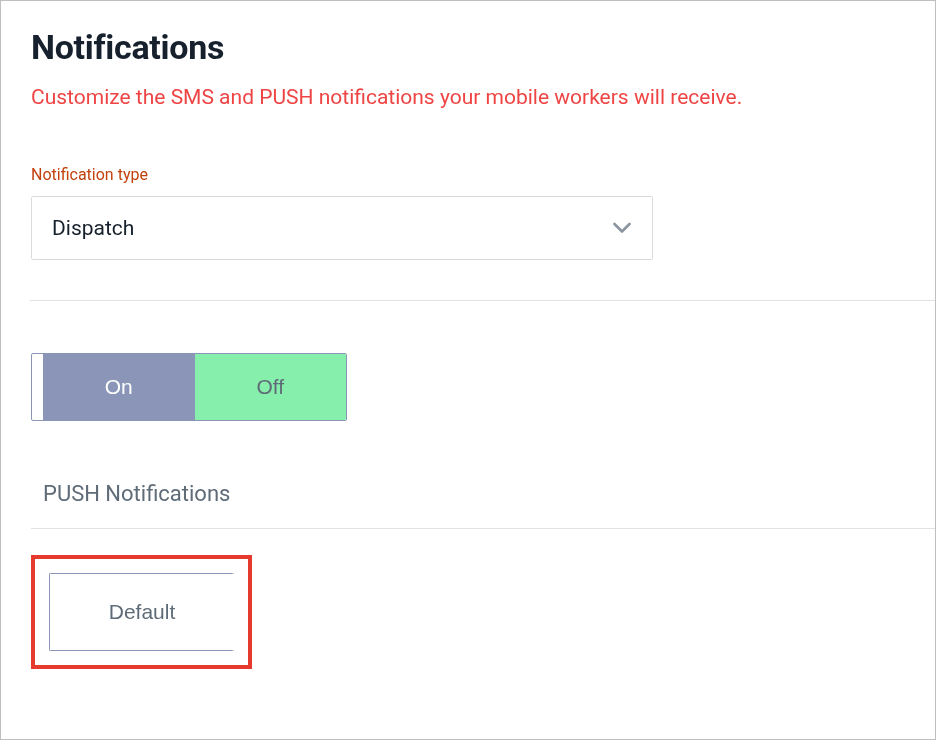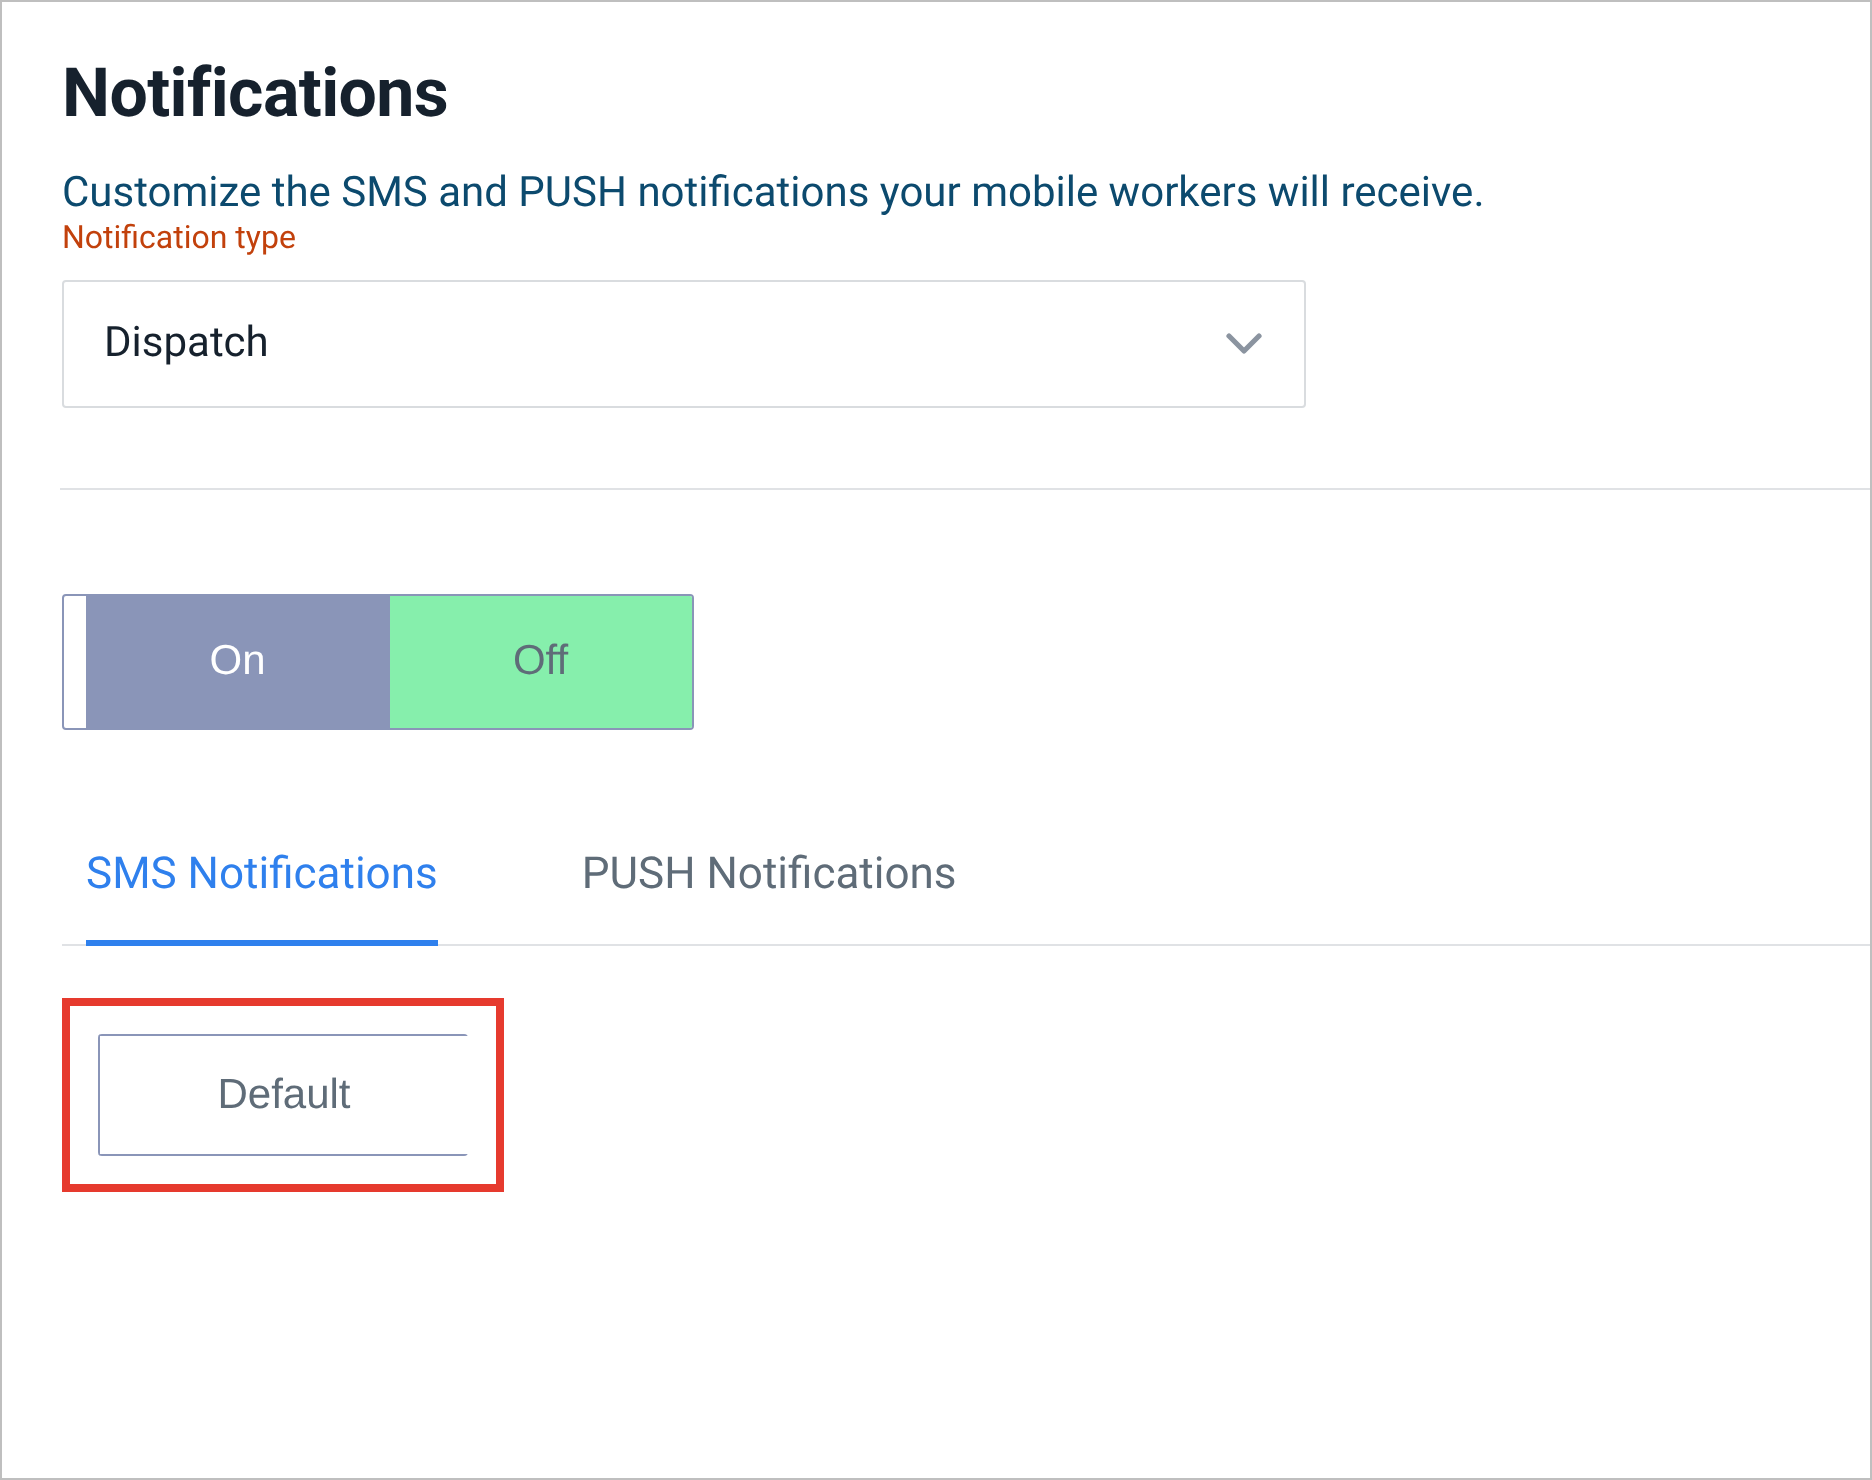--- a/index.html
+++ b/index.html
@@ -15,21 +15,22 @@
     }
     .title {
       font-size: 34px;
       font-weight: 700;
       color: #16212D;
       margin-bottom: 18px;
       letter-spacing: -0.3px;
     }
     .description {
       font-size: 21px;
-      color: #0c4a6e;
+      color: #ef4444;
+      margin-bottom: 56px;
       font-weight: 400;
     }
     .field-label {
       font-size: 16px;
       color: #c2410c;
       margin-bottom: 12px;
       font-weight: 400;
     }
     .select-wrap {
       position: relative;
@@ -114,21 +115,21 @@
       border: 4px solid #e63a2e;
       padding: 14px;
     }
     .mode-group {
       display: flex;
       border-radius: 2px;
       overflow: hidden;
     }
     .mode-btn {
       width: 185px;
-      height: 61px;
+      height: 78px;
       display: flex;
       align-items: center;
       justify-content: center;
       font-size: 21px;
       cursor: pointer;
       border: 1px solid #8a95b8;
       background: #fff;
       color: #5f6c78;
     }
     .mode-btn.active {
@@ -161,21 +162,20 @@
 </div>
 
 <div class="divider"></div>
 
 <div class="toggle-group">
   <button class="toggle-btn active">On</button>
   <button class="toggle-btn">Off</button>
 </div>
 
 <div class="tabs">
-  <div class="tab active">SMS Notifications</div>
   <div class="tab">PUSH Notifications</div>
 </div>
 
 <div class="highlight-box">
   <div class="mode-group">
     <button class="mode-btn">Default</button>
   </div>
 </div>
 
 

